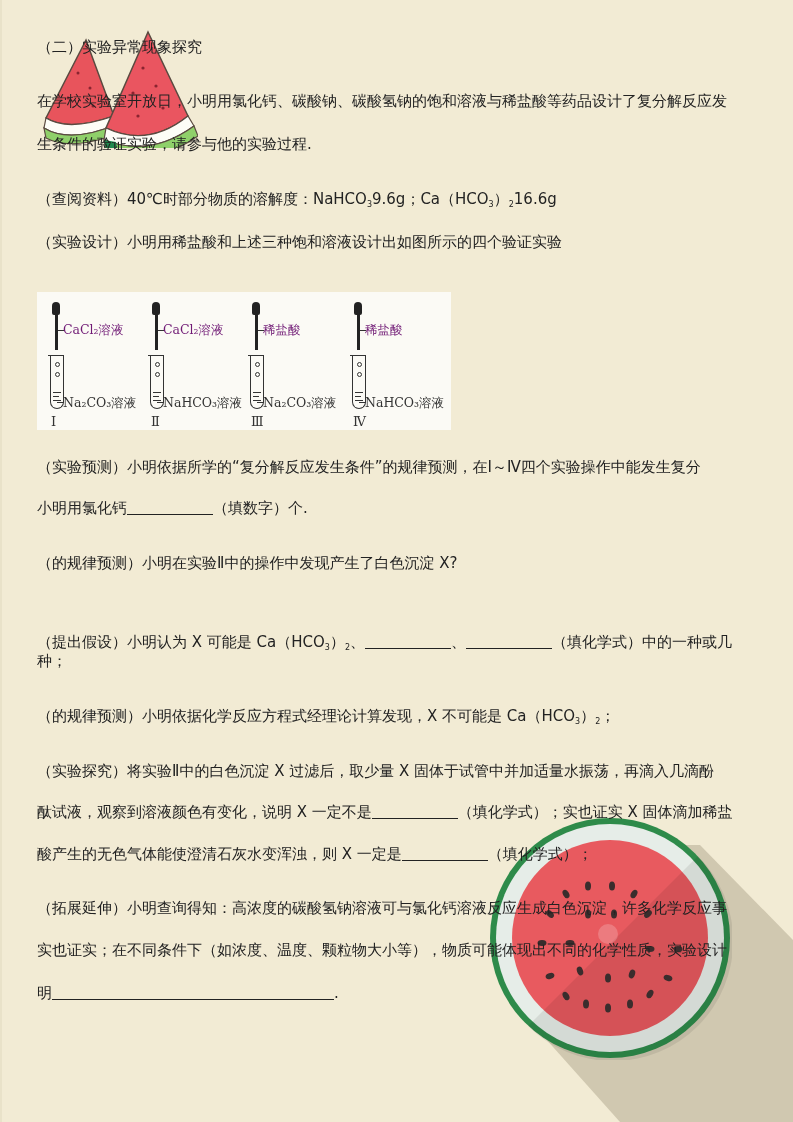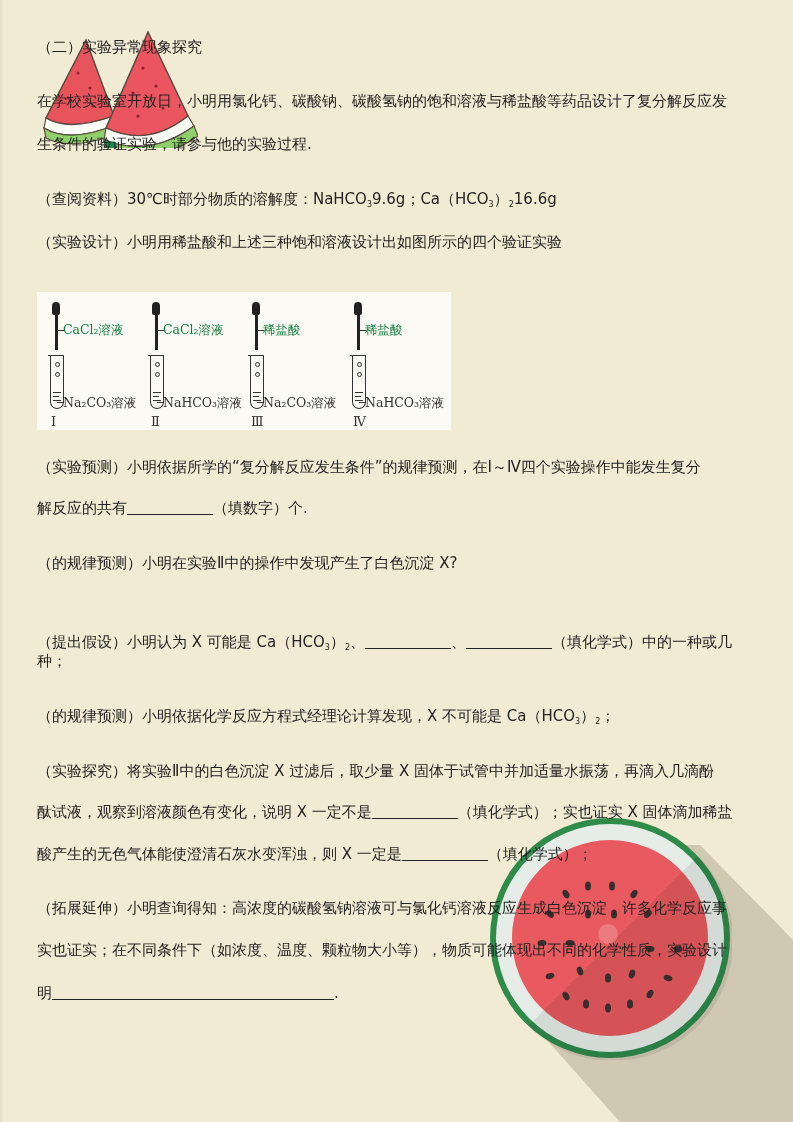--- a/index.html
+++ b/index.html
@@ -20,21 +20,21 @@
   .line { position: absolute; left: 0; white-space: nowrap; line-height: 20px; }
   sub { font-size: 8px; vertical-align: -3px; }
   .blank { display: inline-block; border-bottom: 1px solid #222; height: 14px; vertical-align: -2px; }
   .figure {
     position: absolute; left: 0; top: 292px; width: 414px; height: 138px;
     background: #fbfaf5;
   }
   .tube-group { position: absolute; top: 8px; width: 100px; height: 128px; }
   .dropper-bulb { position: absolute; left: 9px; top: 2px; width: 8px; height: 13px; background: #222; border-radius: 4px 4px 2px 2px; }
   .dropper-stem { position: absolute; left: 12px; top: 14px; width: 3px; height: 36px; background: #222; }
-  .dropper-label { position: absolute; left: 20px; top: 22px; font-family: "DejaVu Serif", serif; font-size: 12.5px; color: #15803d; white-space: nowrap; }
+  .dropper-label { position: absolute; left: 20px; top: 22px; font-family: "DejaVu Serif", serif; font-size: 12.5px; color: #701a75; white-space: nowrap; }
   .dropper-tick { position: absolute; left: 15px; top: 30px; width: 6px; height: 1px; background: #333; }
   .tube { position: absolute; left: 7px; top: 56px; width: 12px; height: 52px; border: 1px solid #333; border-top: none; border-radius: 0 0 7px 7px; }
   .tube-rim { position: absolute; left: 5px; top: 55px; width: 16px; height: 1px; background: #333; }
   .bubble { position: absolute; left: 4px; width: 3px; height: 3px; border: 1px solid #333; border-radius: 50%; }
   .liquid-line { position: absolute; left: 2px; height: 1px; background: #333; }
   .tube-label { position: absolute; left: 20px; top: 95px; font-family: "DejaVu Serif", serif; font-size: 12.5px; color: #333; white-space: nowrap; }
   .tube-tick { position: absolute; left: 14px; top: 102px; width: 7px; height: 1px; background: #333; }
   .roman { position: absolute; left: 8px; top: 114px; font-family: "DejaVu Serif", serif; font-size: 13px; color: #333; }
 </style>
 </head>
@@ -102,21 +102,21 @@
 </svg>
 
 <div class="content">
 
   <div class="line" style="top:37px">（二）实验异常现象探究</div>
 
   <div class="line" style="top:91px">在学校实验室开放日，小明用氯化钙、碳酸钠、碳酸氢钠的饱和溶液与稀盐酸等药品设计了复分解反应发</div>
   <div class="line" style="top:134px">生条件的验证实验，请参与他的实验过程.</div>
 
   <div class="line" style="top:189px">
-    <span>（查阅资料）30℃时部分物质的溶解度：NaHCO</span><sub>3</sub><span>9.6g；Ca（HCO</span><sub>3</sub><span>）</span><sub>2</sub><span>16.6g</span>
+    <span>（查阅资料）40℃时部分物质的溶解度：NaHCO</span><sub>3</sub><span>9.6g；Ca（HCO</span><sub>3</sub><span>）</span><sub>2</sub><span>16.6g</span>
   </div>
 
   <div class="line" style="top:232px">（实验设计）小明用稀盐酸和上述三种饱和溶液设计出如图所示的四个验证实验</div>
 
   <div class="figure">
     <div class="tube-group" style="left:6px">
       <div class="dropper-bulb"></div>
         <div class="dropper-stem"></div>
         <div class="dropper-tick"></div>
       <div class="dropper-label">CaCl₂溶液</div>
@@ -180,21 +180,21 @@
           <div class="liquid-line" style="top:44px;width:8px"></div>
       </div>
       <div class="tube-tick"></div>
       <div class="tube-label">NaHCO₃溶液</div>
       <div class="roman">Ⅳ</div>
     </div>
   </div>
 
   <div class="line" style="top:457px">（实验预测）小明依据所学的“复分解反应发生条件”的规律预测，在Ⅰ～Ⅳ四个实验操作中能发生复分</div>
   <div class="line" style="top:498px">
-    <span>解反应的共有</span><span class="blank" style="width:86px"></span><span>（填数字）个.</span>
+    <span>小明用氯化钙</span><span class="blank" style="width:86px"></span><span>（填数字）个.</span>
   </div>
 
   <div class="line" style="top:553px">（的规律预测）小明在实验Ⅱ中的操作中发现产生了白色沉淀 X?</div>
 
   <div class="line" style="top:632px">
     <span>（提出假设）小明认为 X 可能是 Ca（HCO</span><sub>3</sub><span>）</span><sub>2</sub><span>、</span><span class="blank" style="width:86px"></span><span>、</span><span class="blank" style="width:86px"></span><span>（填化学式）中的一种或几</span>
   </div>
   <div class="line" style="top:651px">种；</div>
 
   <div class="line" style="top:706px">

